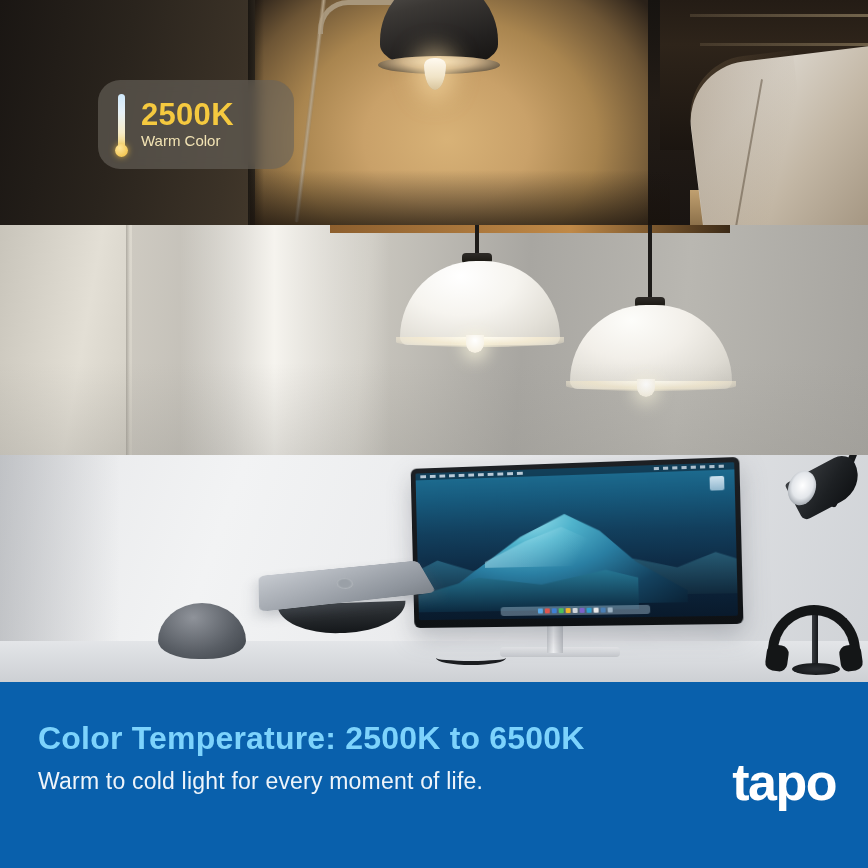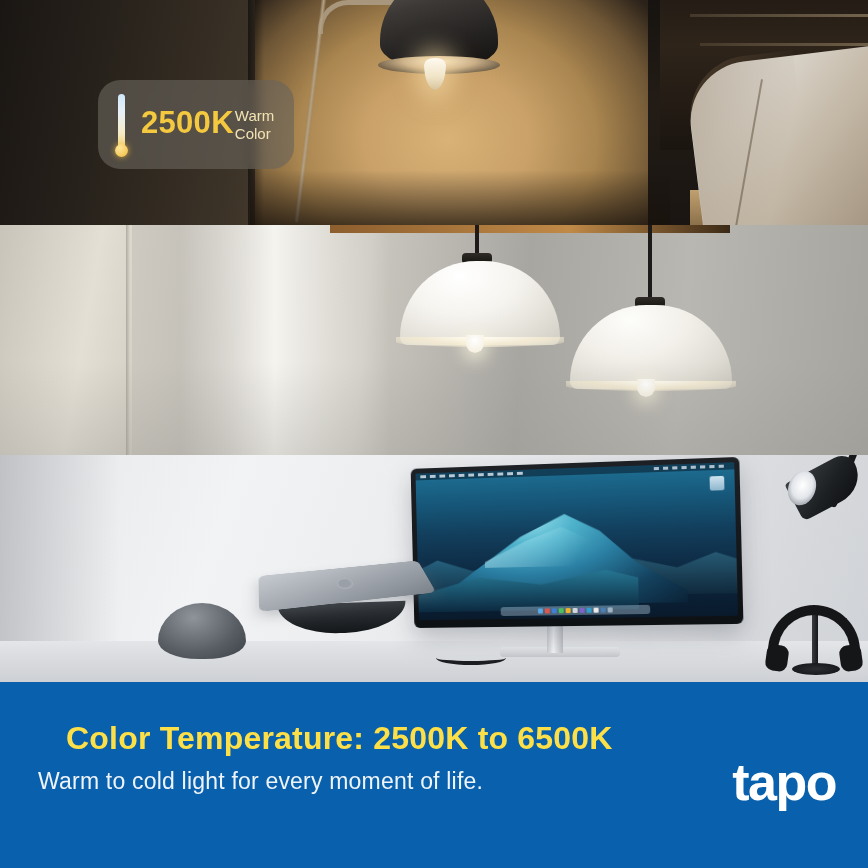--- a/index.html
+++ b/index.html
@@ -186,31 +186,31 @@
   .slider{ position:relative; width:11px; height:62px; flex:0 0 auto; }
   .slider .track{ position:absolute; left:2px; top:0; width:7px; height:62px;
     border-radius:4px; }
   .slider .knob{ position:absolute; left:-1px; width:13px; height:13px;
     border-radius:50%; }
   
   #slider-warm .track{ background:linear-gradient(180deg,#cfe8fb 0%,#e8f1f7 30%,#f6ecc9 62%,#f2c94c 100%); }
   #slider-warm .knob{ bottom:-1px; background:radial-gradient(circle at 35% 30%,#ffe69a,#f0bc3c);
     box-shadow:0 0 6px rgba(240,190,60,.8); }
 
-  .badge .texts{ display:flex; flex-direction:row; justify-content:center; gap:1px; }
+  .badge .texts{ display:flex; flex-direction:column; justify-content:center; gap:1px; }
   .kelvin{ font-size:31px; font-weight:bold; letter-spacing:.3px; line-height:1.05; }
   .label{ font-size:15px; line-height:1.2; }
   #badge-warm .kelvin{ color:#f5c93f; }
   #badge-warm .label{ color:#f2e3b4; }
 
   
   #banner{ position:absolute; left:0; top:682px; width:868px; height:186px;
     background:#0960ac; }
-  #banner-heading{ position:absolute; left:38px; top:38px; color:#fde047;
-    font-size:32px; font-weight:bold; letter-spacing:.2px; white-space:nowrap;margin-left:28px; }
+  #banner-heading{ position:absolute; left:38px; top:38px; color:#7dd3fc;
+    font-size:32px; font-weight:bold; letter-spacing:.2px; white-space:nowrap; }
   #banner-sub{ position:absolute; left:38px; top:86px; color:#eef4fa;
     font-size:23px; letter-spacing:.2px; white-space:nowrap; }
   #brand-logo{ position:absolute; right:32px; top:74px; color:#fff;
     font-size:52px; font-weight:700; letter-spacing:-1.5px; line-height:1; }
 </style>
 </head>
 <body>
 
 <div id="stage">
 

